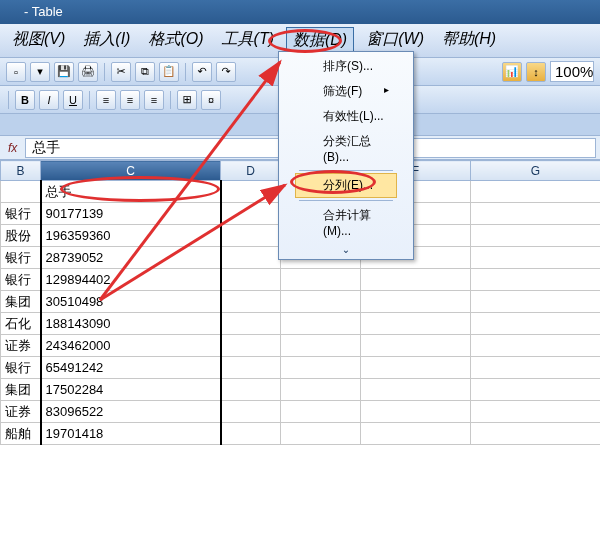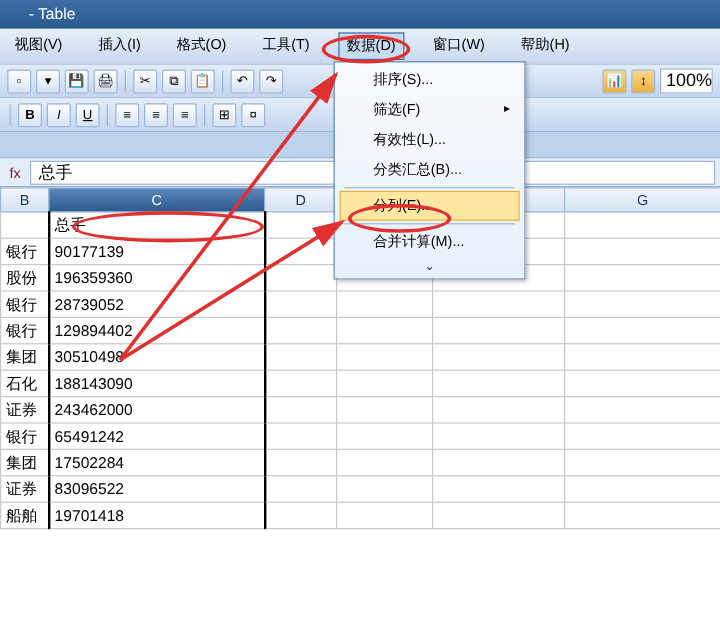--- a/index.html
+++ b/index.html
@@ -1,41 +1,41 @@
 <!DOCTYPE html>
 <html><head>
 <meta charset="utf-8">
 <style>
 * { margin: 0; padding: 0; box-sizing: border-box; font-family: "Microsoft YaHei", SimSun, Arial, sans-serif; }
 body { background: #fff; width: 600px; height: 535px; overflow: hidden; position: relative; }
 .titlebar { background: linear-gradient(#3b6ea5, #2b5a8f); color: #fff; padding: 4px 24px; font-size: 13px; height: 24px; }
-.menubar { background: linear-gradient(#e8f0fb, #c7d8ef); border-bottom: 1px solid #9db5d6; padding: 3px 6px; font-size: 12px; display: flex; gap: 18px; }
+.menubar { background: linear-gradient(#e8f0fb, #c7d8ef); border-bottom: 1px solid #9db5d6; padding: 3px 6px; font-size: 16px; display: flex; gap: 6px; font-style: italic; }
 .menubar span { padding: 2px 6px; cursor: default; }
 .menubar span.active-menu { border: 1px solid #3a6ea5; background: #c7dbf2; }
 .toolbar { background: linear-gradient(#e3edf9, #c3d6ef); border-bottom: 1px solid #9db5d6; padding: 3px 6px; height: 28px; display: flex; align-items: center; gap: 4px; }
 .tb-btn { width: 20px; height: 20px; background: linear-gradient(#fff, #d6e3f3); border: 1px solid #9db5d6; border-radius: 2px; display: inline-flex; align-items: center; justify-content: center; font-size: 11px; }
 .tb-sep { width: 1px; height: 18px; background: #9db5d6; margin: 0 2px; }
 .zoom-box { background: #fff; border: 1px solid #9db5d6; padding: 1px 4px; font-size: 15px; width: 44px; }
 .formula-bar { display: flex; border-bottom: 1px solid #9db5d6; background: #e3edf9; height: 24px; align-items: center; }
-.fx { padding: 0 8px; font-size: 12px; color: #7f1d1d; }
+.fx { padding: 0 8px; font-style: italic; font-size: 12px; color: #7f1d1d; }
 .fx-val { background: #fff; border: 1px solid #9db5d6; flex: 1; height: 20px; padding: 0 6px; font-size: 14px; margin-right: 4px; }
 .tabstrip { background: #bcd1ec; height: 22px; border-bottom: 1px solid #9db5d6; }
 .grid-area { position: relative; }
 table.sheet { border-collapse: collapse; width: 600px; table-layout: fixed; }
 table.sheet th { background: linear-gradient(#f0f5fc, #d6e3f3); border: 1px solid #9db5d6; font-size: 12px; font-weight: normal; height: 20px; color: #1a3a61; }
 table.sheet th.sel { background: linear-gradient(#5a85b8, #2b5a8f); color: #fff; }
 table.sheet td { border: 1px solid #c8c8c8; font-size: 13px; height: 22px; padding: 0 4px; white-space: nowrap; overflow: hidden; }
 .sel-col { border-left: 2px solid #000 !important; border-right: 2px solid #000 !important; background: #fff; }
 .col-b { width: 40px; }
 .col-c { width: 180px; }
 .col-d { width: 60px; }
 .col-e { width: 80px; }
 .col-f { width: 110px; }
 .col-g { width: 130px; }
-.dropdown { position: absolute; left: 278px; top: 51px; width: 160px; background: linear-gradient(#f8fbfe, #e8f0fb); border: 1px solid #6a8bb5; box-shadow: 2px 2px 4px rgba(0,0,0,0.3); font-size: 12px; padding: 2px 4px; z-index: 10; }
+.dropdown { position: absolute; left: 278px; top: 51px; width: 136px; background: linear-gradient(#f8fbfe, #e8f0fb); border: 1px solid #6a8bb5; box-shadow: 2px 2px 4px rgba(0,0,0,0.3); font-size: 12px; padding: 2px 16px; z-index: 10; }
 .dd-item { padding: 4px 10px 4px 28px; position: relative; }
 .dd-item.hover { background: #ffe7a2; border: 1px solid #e0b44a; padding: 3px 9px 3px 27px; }
 .dd-sep { height: 1px; background: #9db5d6; margin: 2px 4px; }
 .dd-arrow { position: absolute; right: 8px; top: 5px; font-size: 10px; }
 .dd-expand { text-align: center; padding: 2px; color: #1a3a61; font-size: 10px; }
 .ann-circle { position: absolute; border: 3px solid #e03030; border-radius: 50%; pointer-events: none; z-index: 20; }
 .ann-arrow { position: absolute; z-index: 19; pointer-events: none; }
 </style>
 </head>
 <body>

